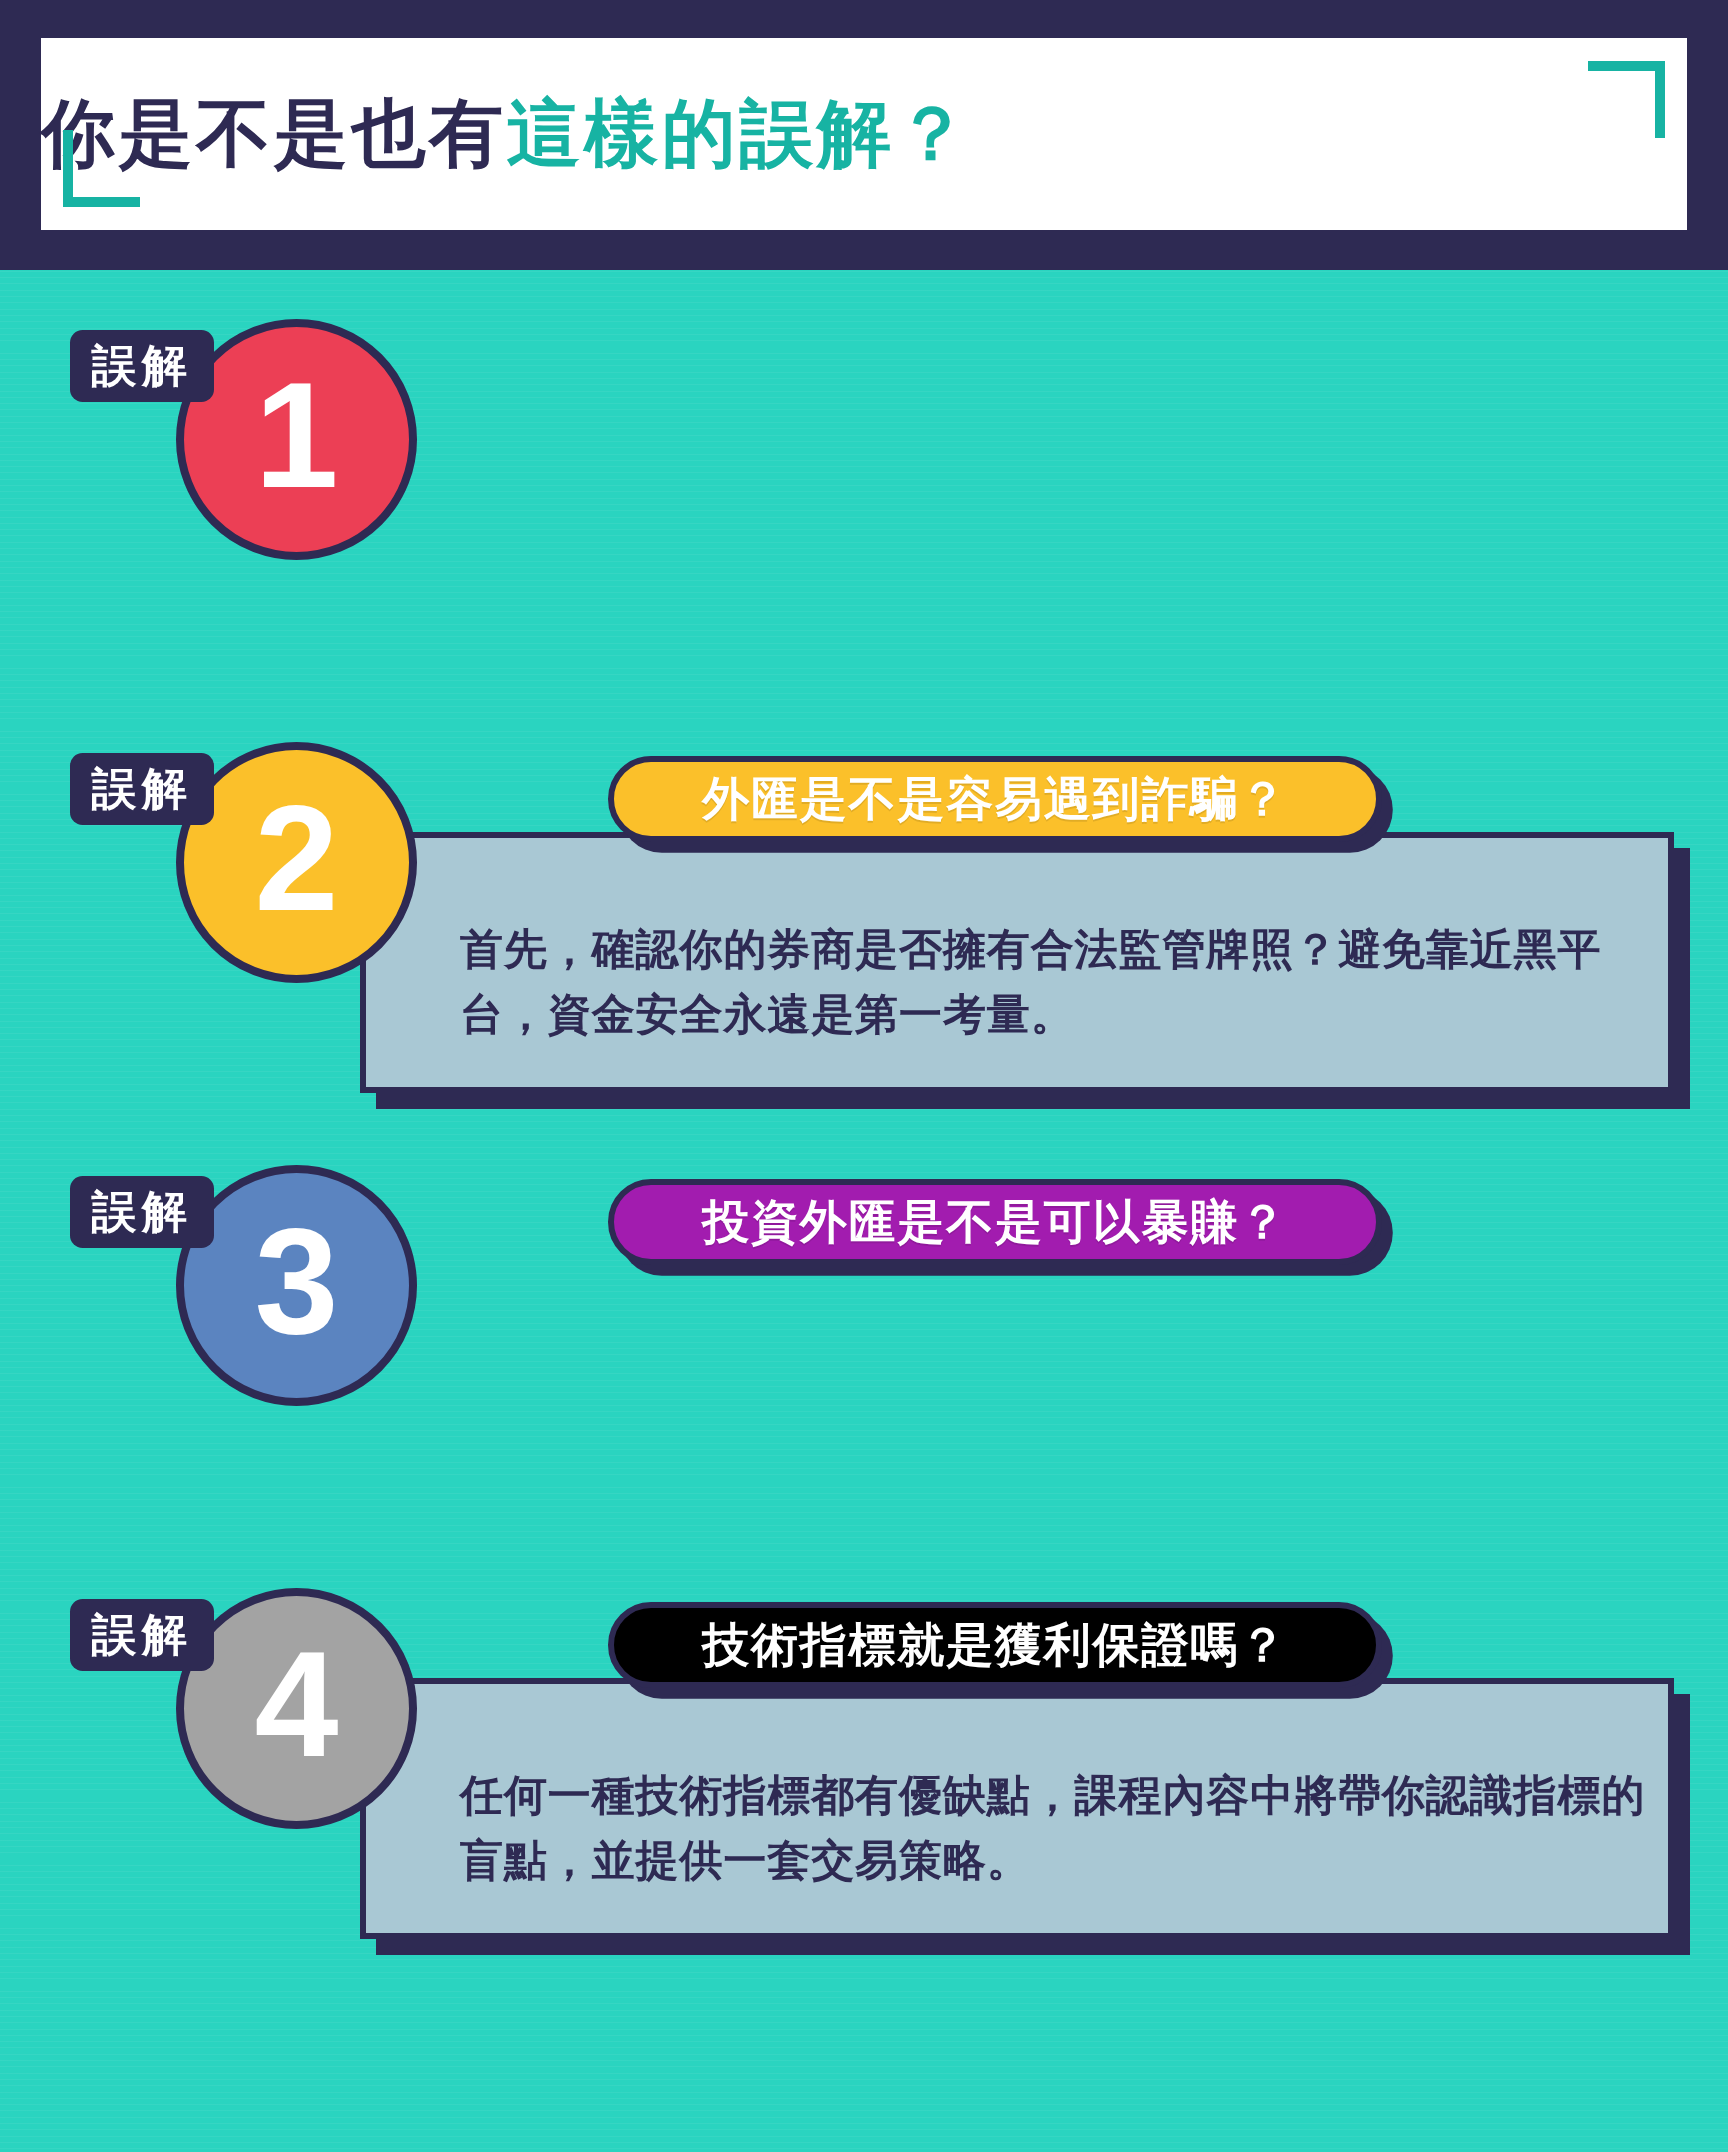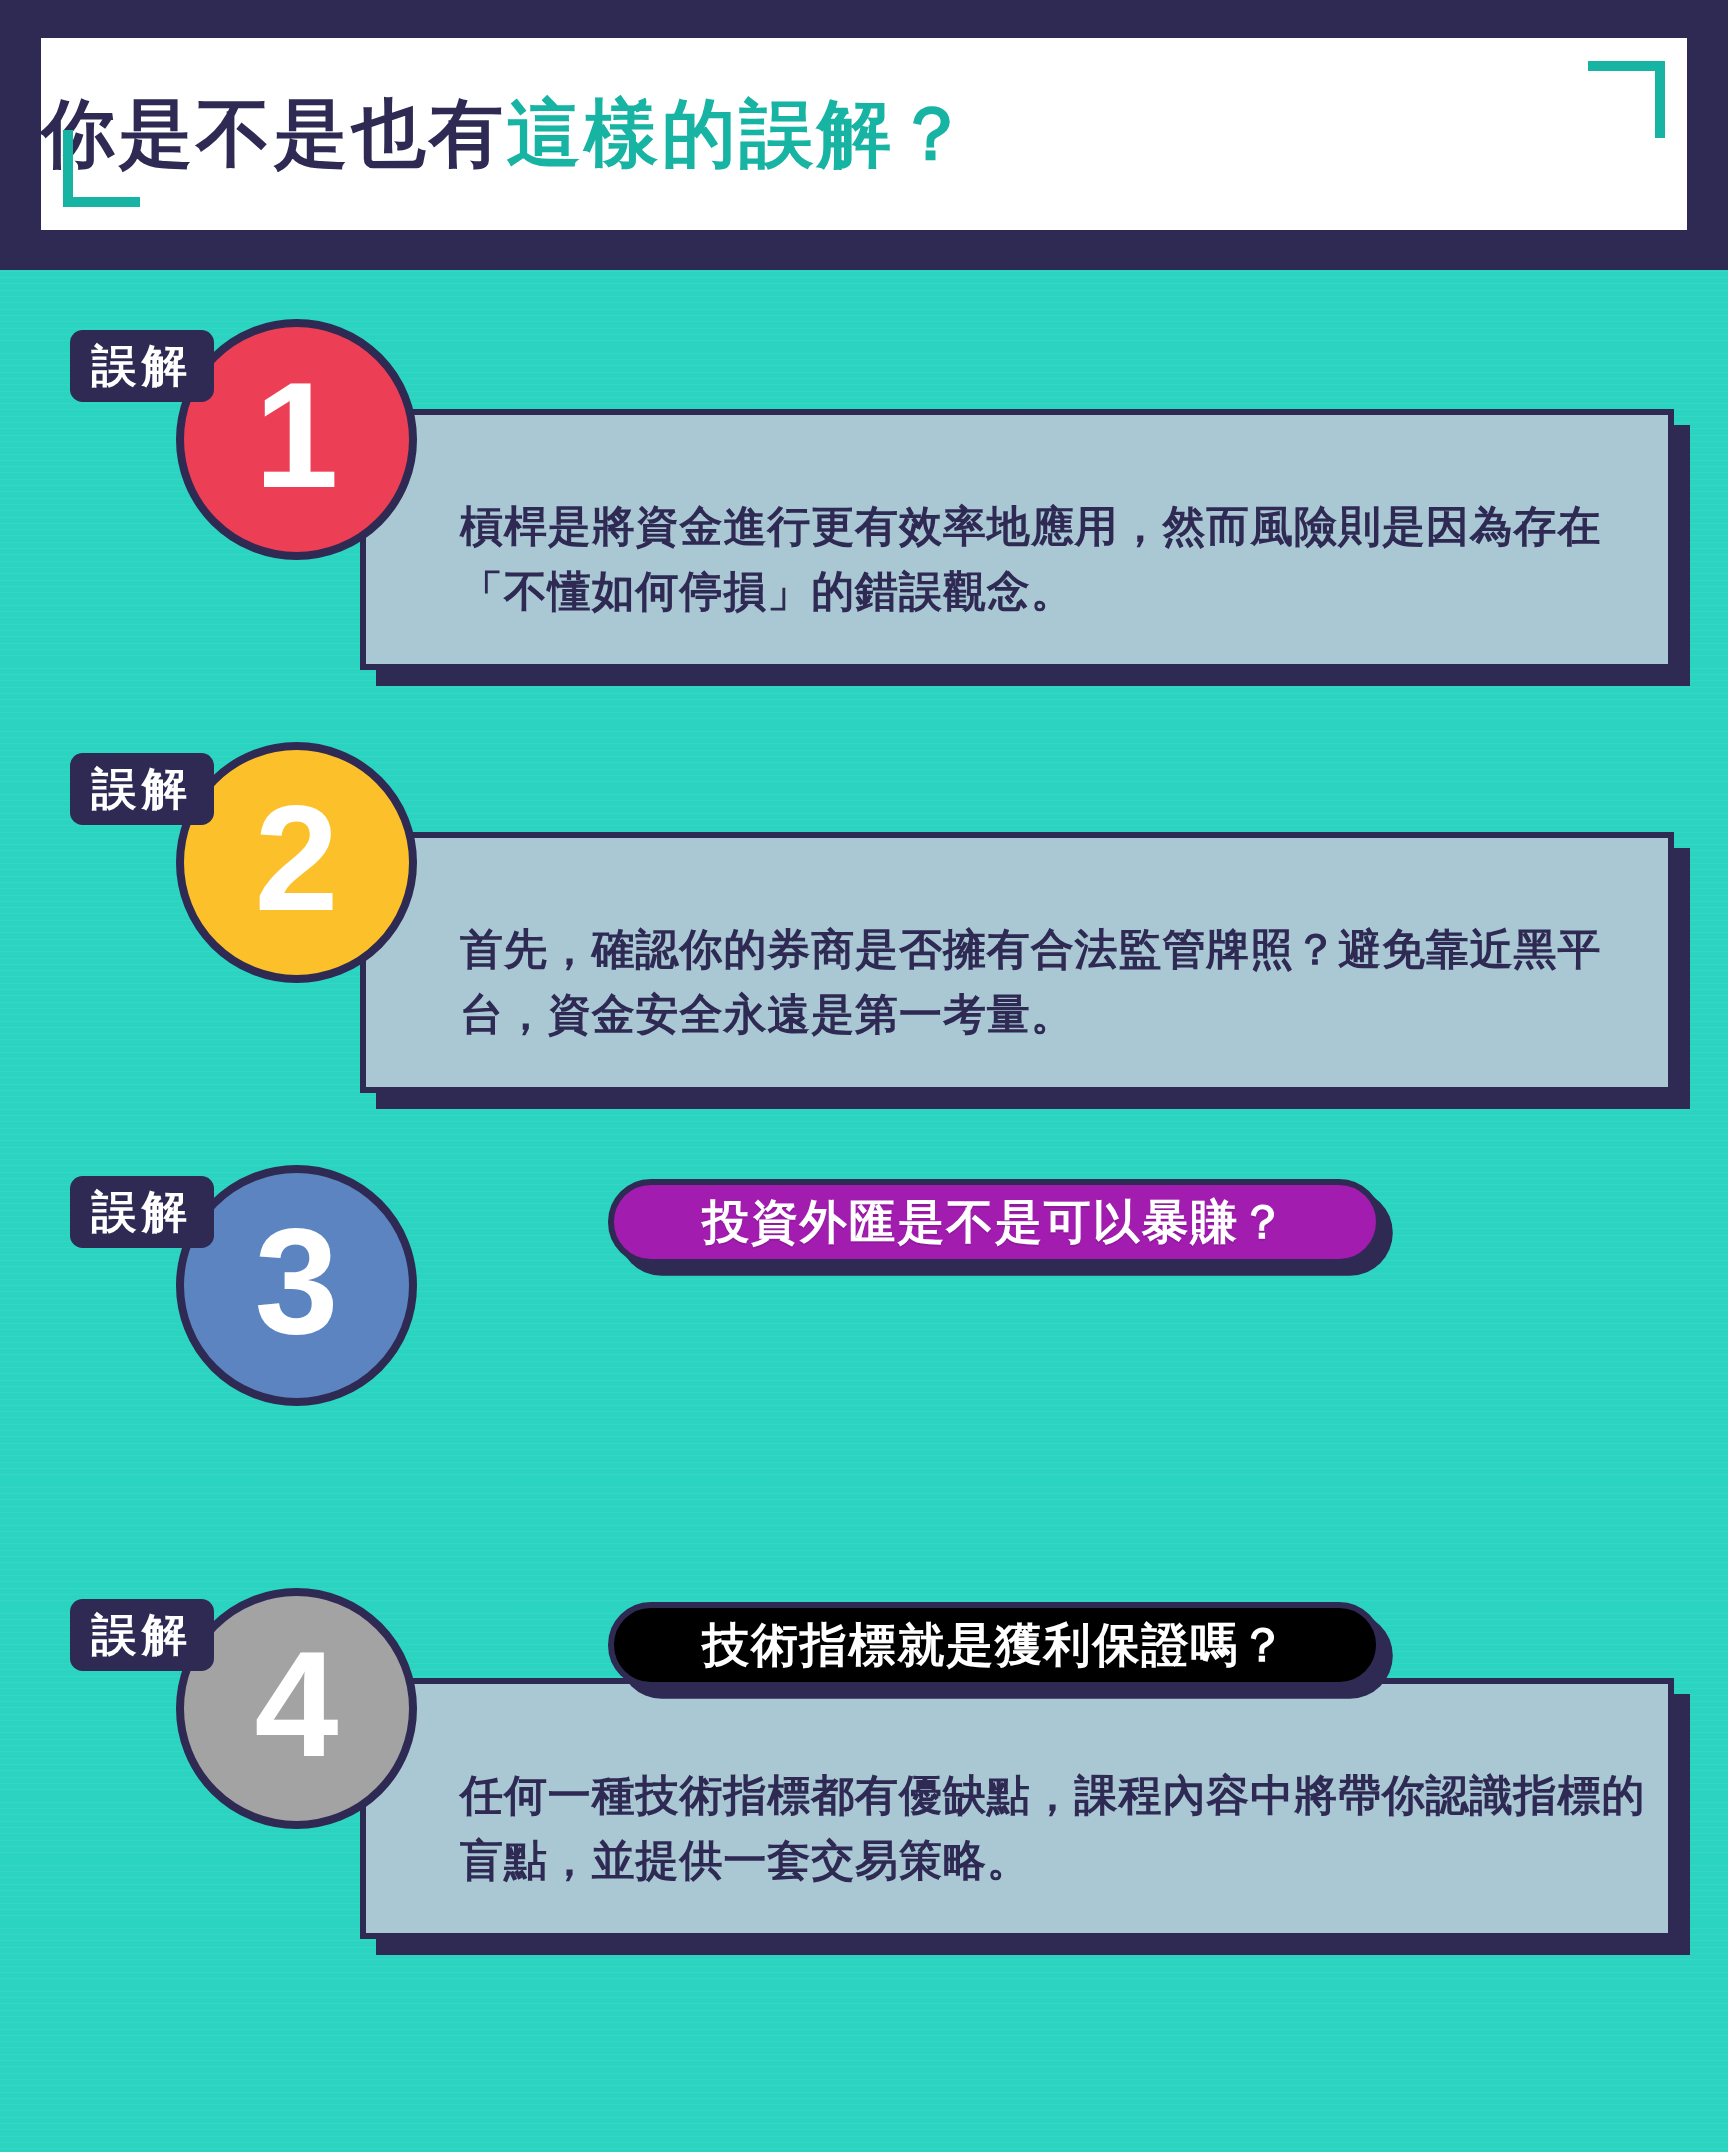--- a/index.html
+++ b/index.html
@@ -201,35 +201,35 @@
       <div class="corner tr"></div>
       <div class="header-title">
         <span>你是不是也有</span><span class="accent">這樣的誤解？</span>
       </div>
     </div>
   </div>
 
   <div class="cards">
 
     <div class="card">
-      <div class="card-body">
-        <div class="card-text">槓桿是將資金進行更有效率地應用，然而風險則是因為存在「不懂如何停損」的錯誤觀念。</div>
-      </div>
       <div class="card-circle" style="background:#ec3f55">
         <span>1</span>
       </div>
       <div class="card-tag">
         <span>誤解</span>
       </div>
     </div>
 
     <div class="card">
       <div class="card-body">
         <div class="card-text">首先，確認你的券商是否擁有合法監管牌照？避免靠近黑平台，資金安全永遠是第一考量。</div>
       </div>
+      <div class="card-pill" style="background:#fbc02a">
+        <span>外匯是不是容易遇到詐騙？</span>
+      </div>
       <div class="card-circle" style="background:#fbc02a">
         <span>2</span>
       </div>
       <div class="card-tag">
         <span>誤解</span>
       </div>
     </div>
 
     <div class="card">
       <div class="card-pill" style="background:#a21caf">

